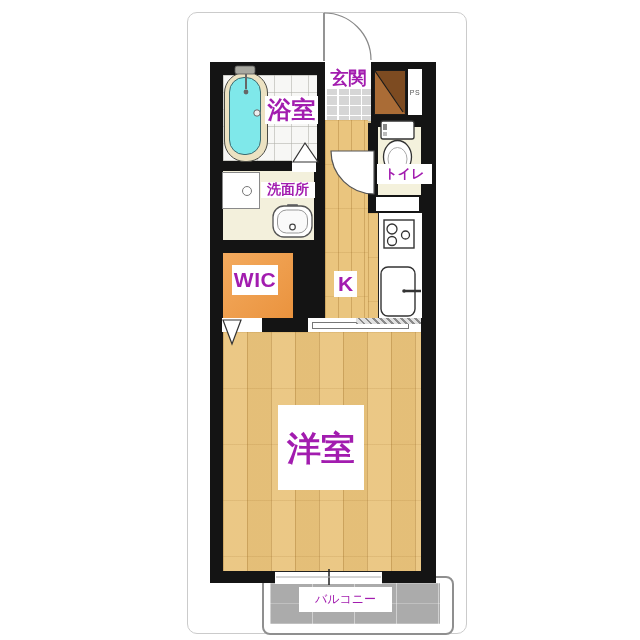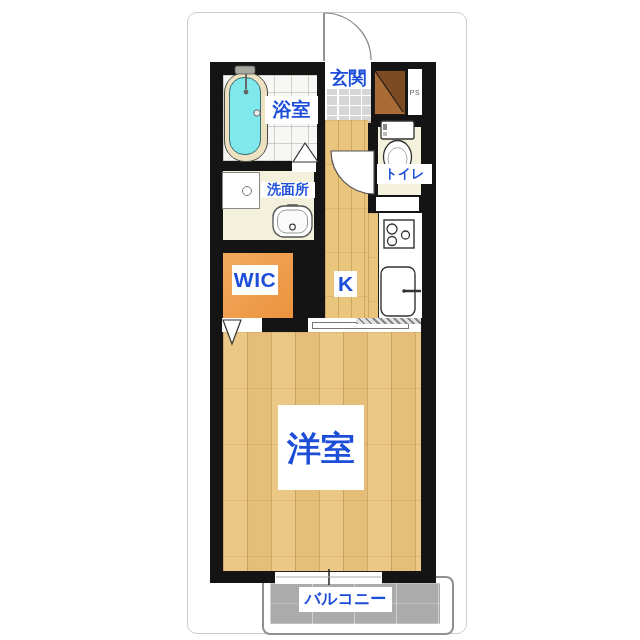--- a/index.html
+++ b/index.html
@@ -54,30 +54,30 @@
   .slide-hatch{left:48px;top:0px;width:65px;height:6px;
     background:repeating-linear-gradient(45deg,#8a8a8a 0 2px,#e0e0e0 2px 5px);}
 
   
   .tub{left:224px;top:72px;width:42px;height:88px;background:#ece2c2;border:1.5px solid #4a4a44;border-radius:21px;}
   .tub-inner{left:4px;top:4px;width:30px;height:76px;background:#7fe8ea;border:1px solid #3d6b70;border-radius:15px;}
 
   .overlay{left:0;top:0;width:640px;height:640px;pointer-events:none;}
 
   
-  .label{background:#fff;color:#1d4ed8;display:flex;align-items:center;justify-content:center;white-space:nowrap;}
+  .label{background:#fff;color:#a21caf;display:flex;align-items:center;justify-content:center;white-space:nowrap;}
   .lab-genkan{left:326px;top:66px;width:45px;height:23px;font-size:18px;font-weight:600;}
-  .lab-bath{left:265px;top:96px;width:53px;height:28px;font-size:19px;font-weight:600;}
+  .lab-bath{left:265px;top:96px;width:53px;height:28px;font-size:24px;font-weight:600;}
   .lab-wash{left:261px;top:182px;width:54px;height:16px;font-size:14px;font-weight:600;}
   .lab-toilet{left:377px;top:164px;width:55px;height:20px;font-size:13px;font-weight:700;}
   .lab-wic{left:232px;top:265px;width:46px;height:30px;font-size:21px;font-weight:700;letter-spacing:0.5px;text-align:right;}
   .lab-k{left:334px;top:271px;width:23px;height:26px;font-size:21px;font-weight:700;}
   .lab-main{left:278px;top:405px;width:86px;height:85px;font-size:34px;font-weight:600;line-height:40px;
             flex-direction:row;}
-  .lab-balcony{left:299px;top:587px;width:93px;height:25px;font-size:16px;font-weight:700;}
+  .lab-balcony{left:299px;top:587px;width:93px;height:25px;font-size:12px;font-weight:400;}
 </style>
 </head>
 <body>
 
 <div class="canvas">
 
   <div class="abs frame"></div>
 
   <div class="abs balcony-frame"></div>
   <div class="abs balcony-floor"></div>

